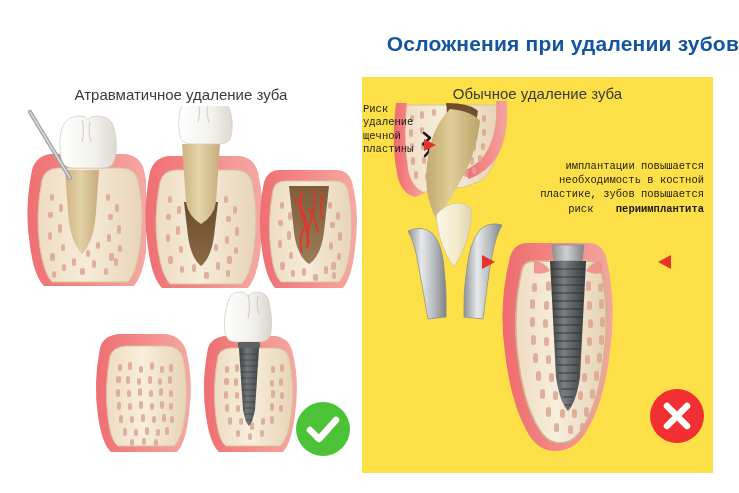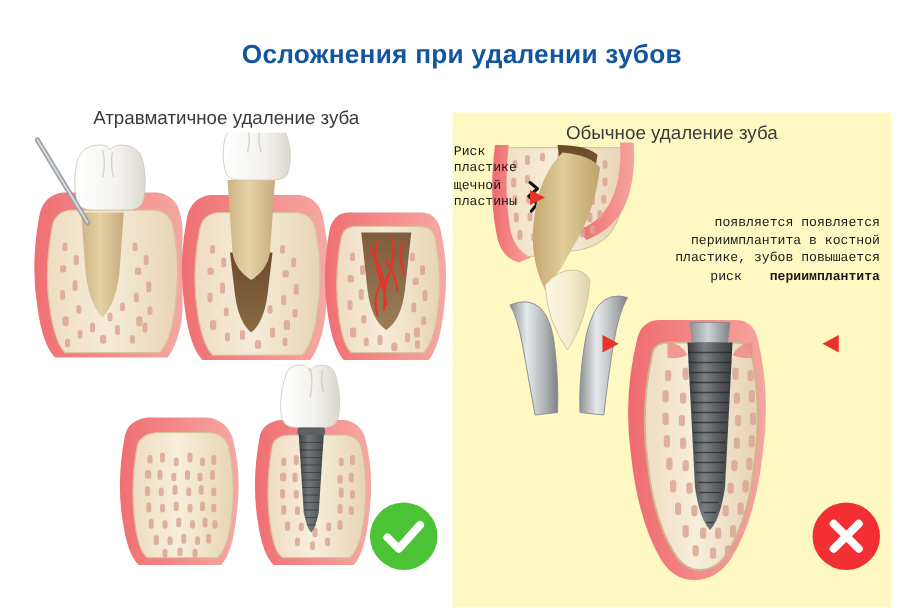--- a/index.html
+++ b/index.html
@@ -5,29 +5,29 @@
   html,body{margin:0;padding:0;}
   body{
     width:739px;height:493px;
     background:#ffffff;
     font-family:"Liberation Sans", sans-serif;
     overflow:hidden;position:relative;
   }
 
   .title{
     position:absolute;left:0;top:32px;width:739px;
-    text-align:center;
+    text-align:right;
     font-size:21px;font-weight:bold;color:#1455a0;
     letter-spacing:.2px;
   }
 
   
   .panel-left{position:absolute;left:0;top:78px;width:362px;height:389px;}
-  .panel-right{position:absolute;left:362px;top:90px;width:351px;height:396px;
-               background:#fef9c3;}
+  .panel-right{position:absolute;left:362px;top:77px;width:351px;height:396px;
+               background:#fde047;}
 
   .panel-heading{
     position:absolute;width:100%;text-align:center;
     font-size:15px;color:#3a3a3a;
   }
   .panel-left .panel-heading{top:8px;}
   .panel-right .panel-heading{top:8px;}
 
   
   .fig{position:absolute;}
@@ -476,29 +476,29 @@
       <path d="M44 120 q10 -12 22 -12 q10 0 14 8 q-2 32 -18 56 q-16 -22 -18 -52 z" fill="url(#crownR1)" stroke="#cdc09b" stroke-width=".7"></path>
 
       <path d="M16 136 q14 -6 24 2 q10 10 12 34 q3 26 2 50 l-18 2 q-6 -34 -10 -56 q-4 -22 -10 -32 z" fill="url(#forcR1)" stroke="#8d9194" stroke-width=".8"></path>
 
       <path d="M110 130 q-14 -4 -23 6 q-9 12 -12 36 q-4 26 -3 50 l19 2 q4 -34 8 -58 q4 -24 11 -36 z" fill="url(#forcR1)" stroke="#8d9194" stroke-width=".8"></path>
     </svg>
   </div>
 
   <div class="callout" style="left:1px;top:26px;width:60px;text-align:left;">
     <div>Риск</div>
-    <div>пластике</div>
+    <div>удаление</div>
     <div>щечной</div>
     <div>пластины</div>
   </div>
   <div class="arrow-red dl" style="left:62px;top:62px;"></div>
 
   <div class="callout" style="left:128px;top:82px;width:214px;text-align:right;line-height:1.35;">
-    <div>появляется появляется</div>
-    <div>периимплантита в костной</div>
+    <div>имплантации повышается</div>
+    <div>необходимость в костной</div>
     <div>пластике, зубов повышается</div>
     <div>
       <span>риск </span><b>периимплантита</b>
     </div>
   </div>
 
   <div class="fig" style="left:132px;top:162px;width:168px;height:214px;">
     <svg viewBox="0 0 168 214" width="168" height="214">
       <defs>
         <linearGradient id="gumR2" x1="0" y1="0" x2="1" y2="0">

